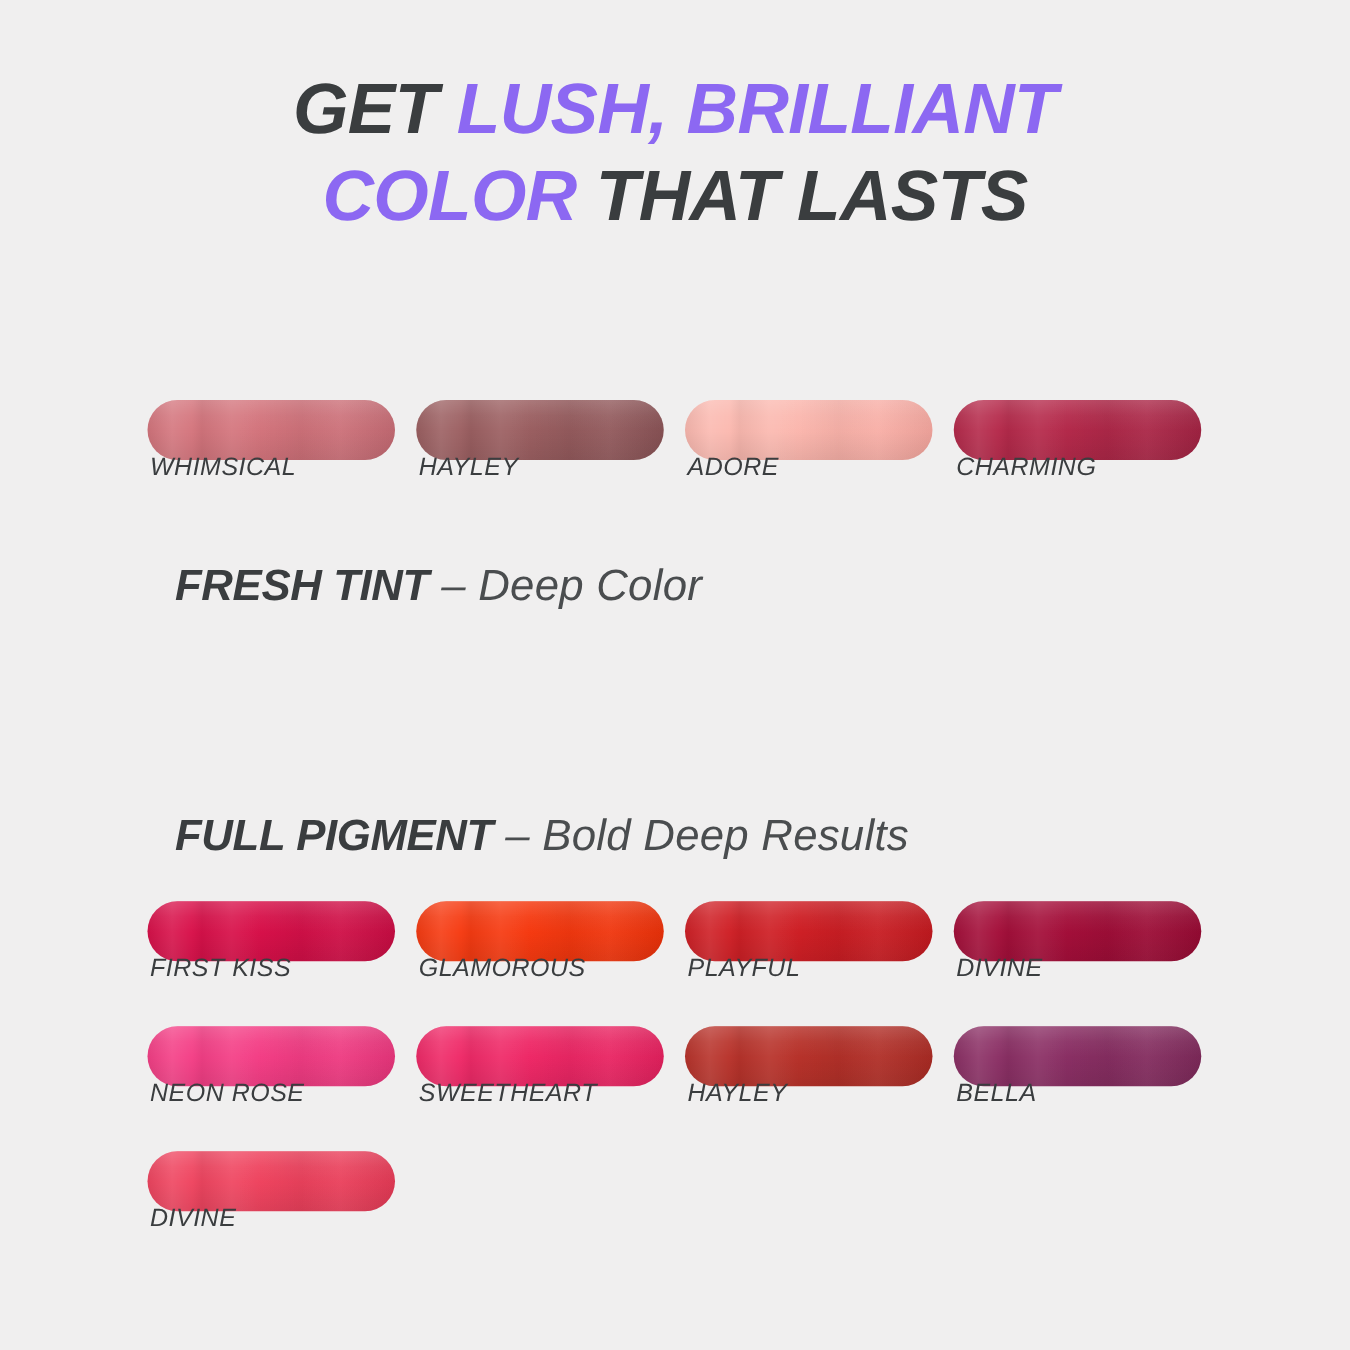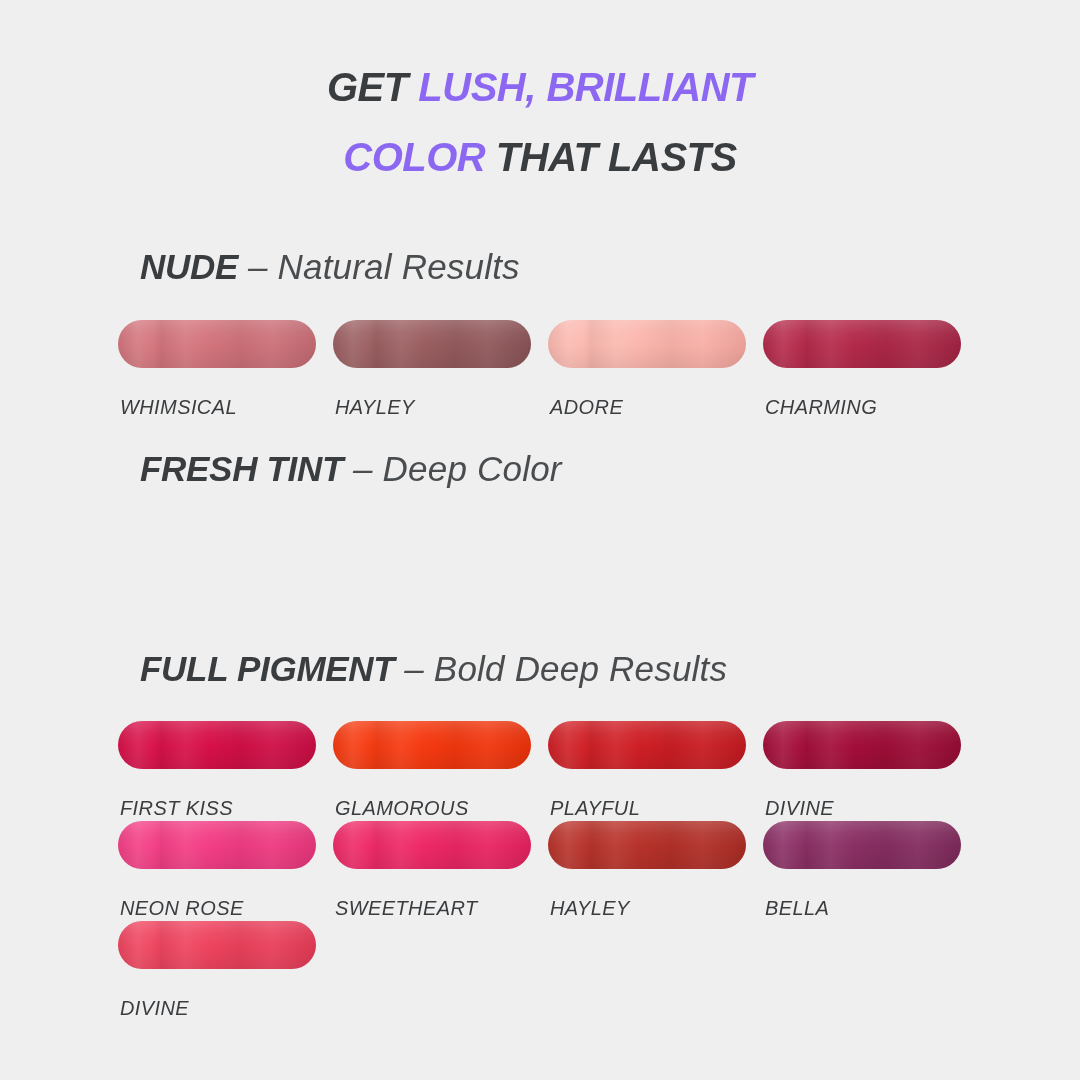--- a/index.html
+++ b/index.html
@@ -27,21 +27,21 @@
 
   
   .headline {
     position: absolute;
     left: 0;
     top: 52px;
     width: 1080px;
     text-align: center;
     font-style: italic;
     font-weight: bold;
-    font-size: 40px;
+    font-size: 57px;
     line-height: 70px;
     letter-spacing: -0.5px;
     color: #3a3d3f;
   }
   .headline .accent { color: #8c68f2; }
   .headline .line { display: block; white-space: nowrap; }
 
   
   .section { position: absolute; left: 140px; }
   #section-nude          { top: 244px; }
@@ -120,42 +120,39 @@
         rgba(0,0,0,0.04) 62%,
         rgba(255,255,255,0.06) 78%,
         rgba(0,0,0,0.06) 100%);
     pointer-events: none;
     opacity: .9;
   }
 
   .swatch-label {
     position: absolute;
     left: 2px;
-    top: 76px;
+    top: 43px;
     font-size: 20px;
     font-style: italic;
     font-weight: 300;
     letter-spacing: 0.4px;
     color: #3a3d3f;
     white-space: nowrap;
   }
 </style>
 </head>
 <body>
 
 <div class="page">
 
   <h1 class="headline">
     <span class="line"><span>GET </span><span class="accent">LUSH, BRILLIANT</span></span>
     <span class="line"><span class="accent">COLOR</span><span> THAT LASTS</span></span>
   </h1>
 
-  <div class="section" id="section-nude">
-    <div class="section-heading"><span class="cat">NUDE</span><span class="desc"> – Natural Results</span></div>
-  </div>
   <div class="swatch-grid" id="grid-nude">
       <div class="swatch-cell">
         <div class="swatch-chip" style="background: linear-gradient(100deg, rgb(212, 117, 125) 0%, rgb(212, 117, 125) 38%, rgb(198, 107, 116) 100%);"></div>
         <div class="swatch-label">WHIMSICAL</div>
       </div>
       <div class="swatch-cell">
         <div class="swatch-chip" style="background: linear-gradient(100deg, rgb(156, 96, 98) 0%, rgb(156, 96, 98) 38%, rgb(138, 83, 86) 100%);"></div>
         <div class="swatch-label">HAYLEY</div>
       </div>
       <div class="swatch-cell">

